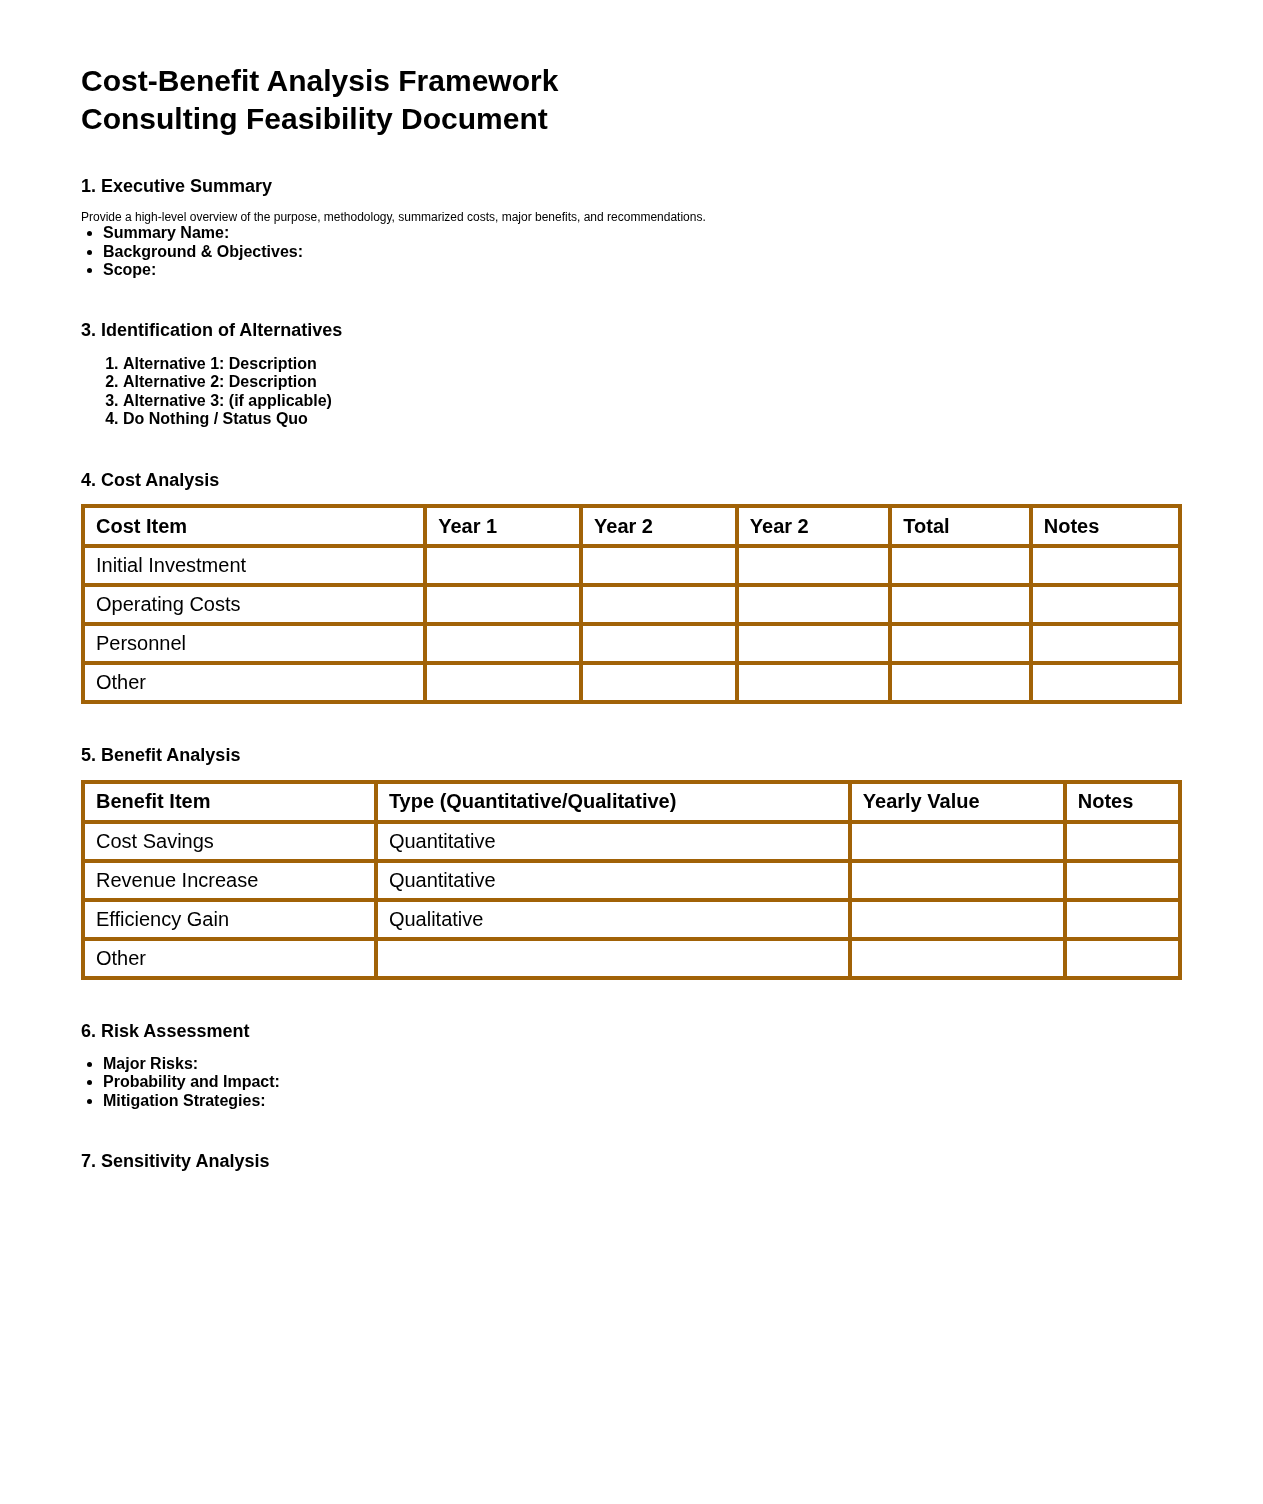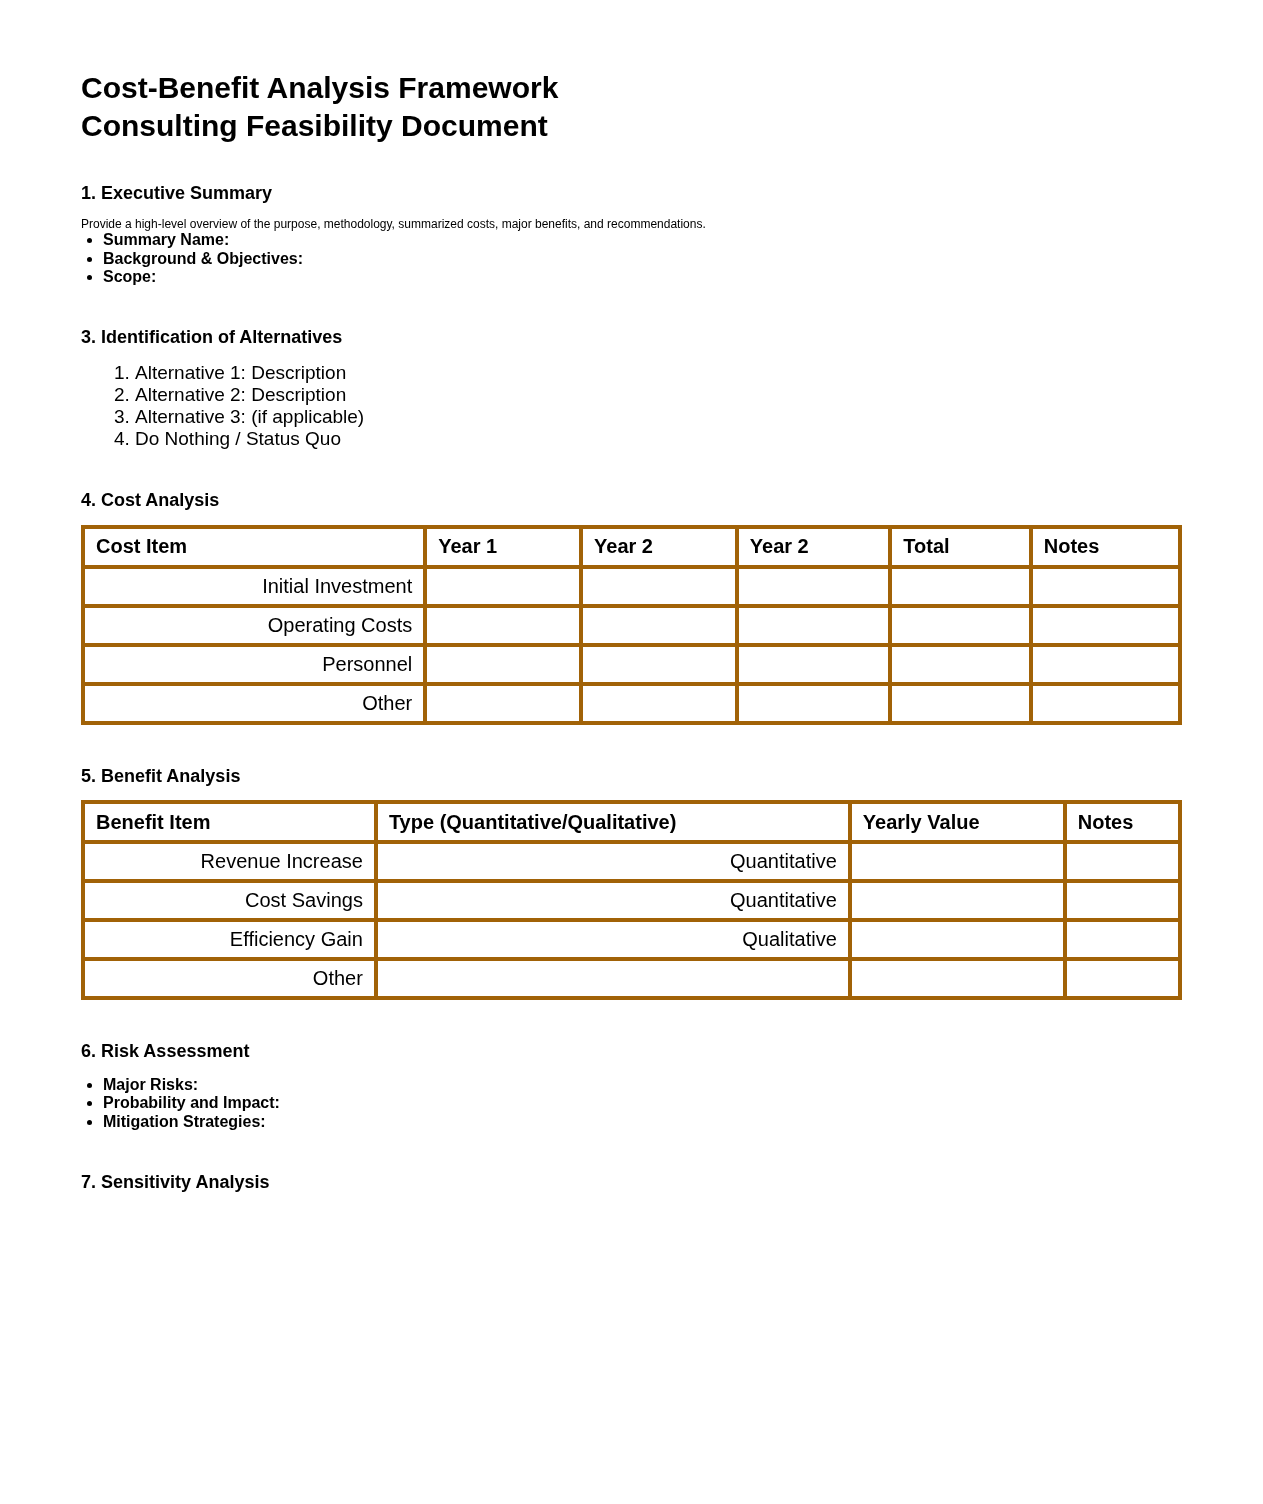--- a/index.html
+++ b/index.html
@@ -5,21 +5,21 @@
   html, body { margin: 0; padding: 0; background: #ffffff; }
   .page {
     width: 1263px;
     height: 1504px;
     background: #ffffff;
     position: relative;
   }
   .content {
     height: 1300px;
     overflow: hidden;
-    padding: 12px 81px;
+    padding: 5px 81px;
     box-sizing: border-box;
     font-family: "Liberation Sans", sans-serif;
     color: #000000;
   }
   h1 {
     font-size: 30px;
     line-height: 1.25;
     font-weight: bold;
     margin: 57px 0 0 0;
   }
@@ -38,45 +38,45 @@
   }
   ul.bold-list {
     margin: 0;
     padding-left: 22px;
     font-size: 16px;
     line-height: 1.15;
     font-weight: bold;
     list-style-type: disc;
   }
   ol.num-list {
-    margin: 12px;
+    margin: 0;
     padding-left: 42px;
-    font-size: 19px;
+    font-size: 16px;
     line-height: 1.15;
-    font-weight: normal;
+    font-weight: bold;
   }
   li { margin: 0; }
   table.doc-table {
     border-collapse: collapse;
     width: 100%;
     table-layout: fixed;
   }
   table.doc-table th,
   table.doc-table td {
     border: 4px solid #a16207;
     padding: 0 11px;
     font-size: 20px;
     text-align: left;
     vertical-align: middle;
     box-sizing: border-box;
     overflow: hidden;
     white-space: nowrap;
   }
   table.doc-table th { height: 40px; font-weight: bold; }
-  table.doc-table td { height: 39px; font-weight: normal; text-align: right; }
+  table.doc-table td { height: 39px; font-weight: normal; }
 </style>
 </head>
 <body>
 
 <div class="page">
   <div class="content">
 
     <h1>
       <span class="tline">Cost-Benefit Analysis Framework</span>
       <span class="tline">Consulting Feasibility Document</span>
@@ -166,27 +166,27 @@
       <thead>
         <tr>
           <th>Benefit Item</th>
           <th>Type (Quantitative/Qualitative)</th>
           <th>Yearly Value</th>
           <th>Notes</th>
         </tr>
       </thead>
       <tbody>
         <tr>
+          <td>Cost Savings</td>
+          <td>Quantitative</td>
+          <td></td>
+          <td></td>
+        </tr>
+        <tr>
           <td>Revenue Increase</td>
-          <td>Quantitative</td>
-          <td></td>
-          <td></td>
-        </tr>
-        <tr>
-          <td>Cost Savings</td>
           <td>Quantitative</td>
           <td></td>
           <td></td>
         </tr>
         <tr>
           <td>Efficiency Gain</td>
           <td>Qualitative</td>
           <td></td>
           <td></td>
         </tr>

